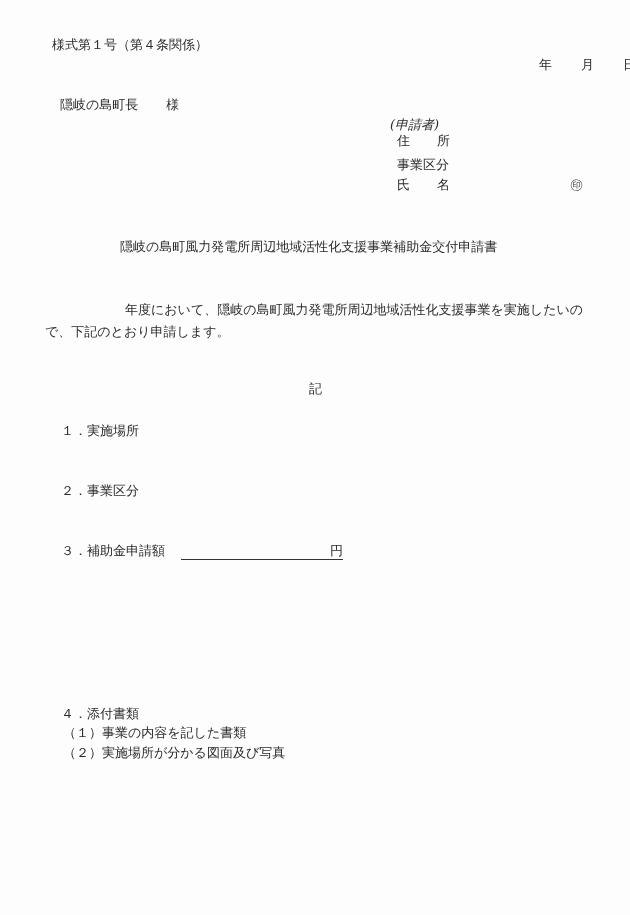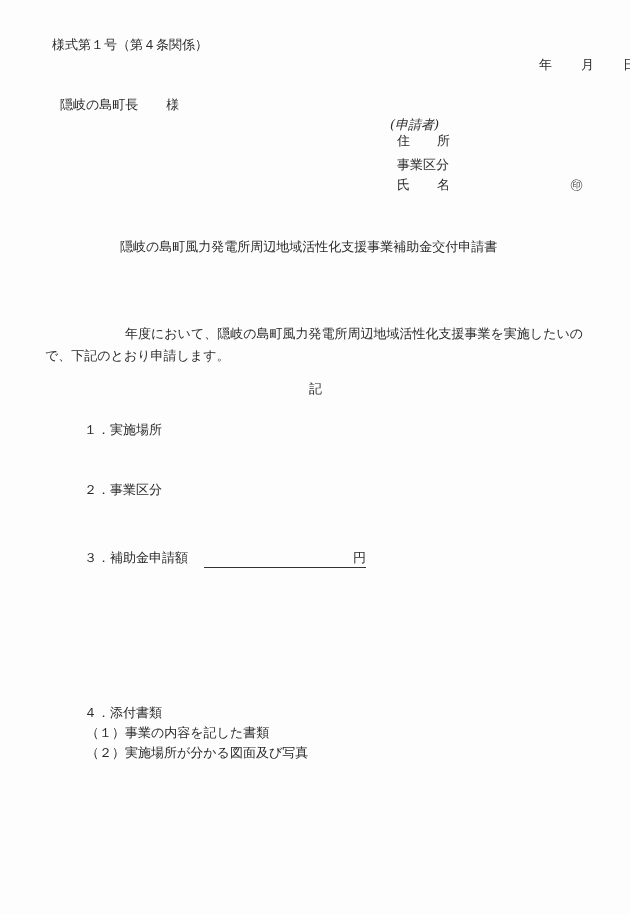--- a/index.html
+++ b/index.html
@@ -30,38 +30,38 @@
     .addressee .suffix { margin-left: 28px; }
     .applicant-label { left: 390px; top: 117px; font-style: italic; }
     .applicant-row { left: 397px; }
     .row-address { top: 133px; }
     .row-phone { top: 157px; }
     .row-name { top: 177px; text-decoration: underline; }
     .spaced-label { display: inline-block; width: 53px; }
     .spaced-label .c1 { display: inline-block; width: 40px; }
     .seal { left: 570px; top: 177px; }
     .doc-title { left: 120px; top: 239px; }
-    .body-para { left: 45px; top: 299px; width: 560px; white-space: normal; line-height: 22px; margin-top: 24px; }
+    .body-para { left: 45px; top: 299px; width: 560px; white-space: normal; line-height: 22px; }
     .body-para .indent { display: inline-block; width: 80px; }
     .ki { left: 309px; top: 381px; }
-    .item { left: 84px; font-family: Liberation Mono, monospace; }
+    .item { left: 61px; }
     .item1 { top: 423px; }
     .item2 { top: 483px; }
-    .item3 { top: 543px; margin-top: 8px; }
+    .item3 { top: 543px; }
     .amount-field {
       display: inline-block;
       width: 162px;
       border-bottom: 1px solid #333;
       text-align: right;
       margin-left: 16px;
       height: 16px;
       vertical-align: top;
     }
     .item4 { top: 706px; }
-    .sub-item { left: 86px; }
+    .sub-item { left: 63px; }
     .sub1 { top: 725px; }
     .sub2 { top: 745px; }
   </style>
 </head>
 <body>
 
 <div class="abs form-number">様式第１号（第４条関係）</div>
 
 <div class="abs date-row">
   <span class="date-year">年</span><span class="date-month">月</span><span class="date-day">日</span>

